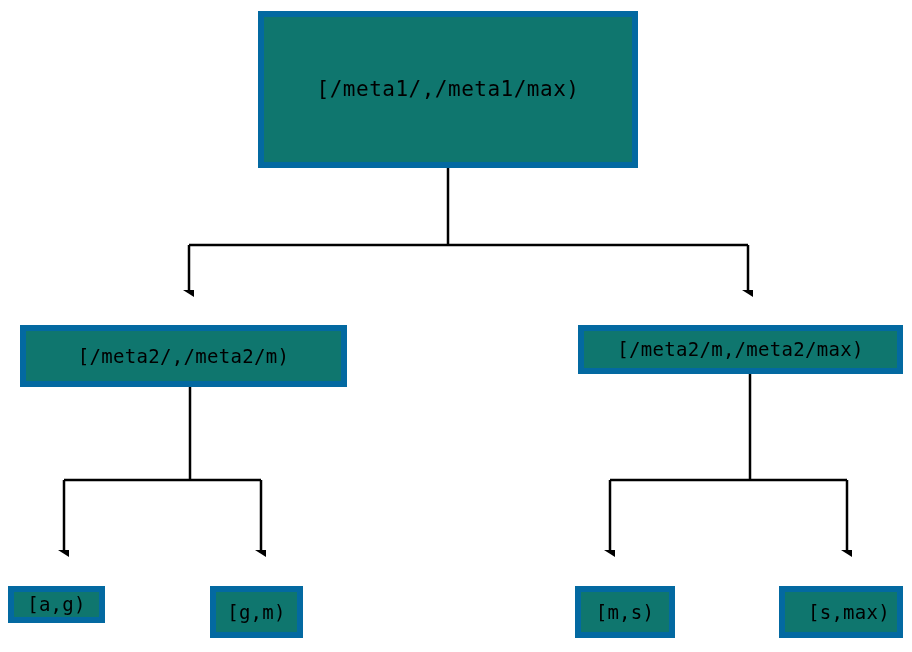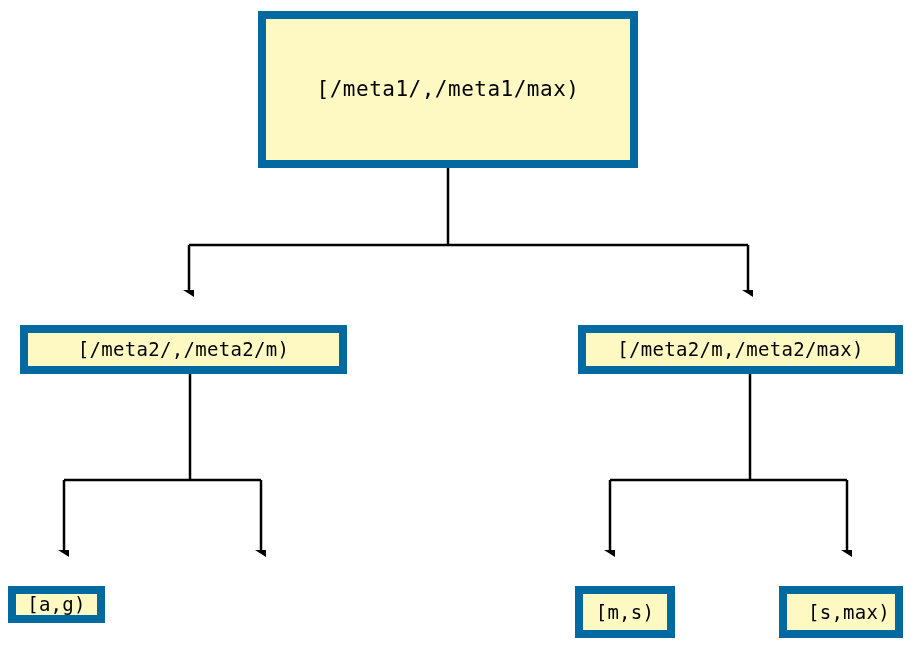--- a/index.html
+++ b/index.html
@@ -11,22 +11,22 @@
     position: relative;
     width: 912px;
     height: 652px;
     background: #ffffff;
     overflow: hidden;
     font-family: "DejaVu Sans Mono", "Liberation Mono", monospace;
   }
   .node {
     position: absolute;
     box-sizing: border-box;
-    border: 8px solid #0369a1;
-    background: #fef9c3;
+    border: 6px solid #0369a1;
+    background: #0f766e;
     display: flex;
     align-items: center;
     justify-content: center;
     color: #000000;
     white-space: pre;
   }
   .node-label {
     display: block;
     line-height: 1;
   }
@@ -74,32 +74,35 @@
       <path d="M 610 480 L 847 480" stroke="#000000" stroke-width="2.5" fill="none"></path>
       <path d="M 610 480 L 610 551" stroke="#000000" stroke-width="2.5" fill="none" marker-end="url(#arrowhead)"></path>
       <path d="M 847 480 L 847 551" stroke="#000000" stroke-width="2.5" fill="none" marker-end="url(#arrowhead)"></path>
     </g>
   </svg>
 
   <div class="node root-node" style="left:258px; top:11px; width:380px; height:157px;">
     <span class="node-label">[/meta1/,/meta1/max)</span>
   </div>
 
-  <div class="node level2-node" style="left:20px; top:325px; width:327px; height:49px;">
+  <div class="node level2-node" style="left:20px; top:325px; width:327px; height:62px;">
     <span class="node-label">[/meta2/,/meta2/m)</span>
   </div>
 
   <div class="node level2-node" style="left:578px; top:325px; width:325px; height:49px;">
     <span class="node-label">[/meta2/m,/meta2/max)</span>
   </div>
 
   <div class="node leaf-node" style="left:8px; top:586px; width:97px; height:37px;">
     <span class="node-label">[a,g)</span>
   </div>
 
+  <div class="node leaf-node" style="left:210px; top:586px; width:93px; height:52px;">
+    <span class="node-label">[g,m)</span>
+  </div>
 
   <div class="node leaf-node" style="left:559px; top:586px; width:100px; height:52px;margin-left:16px;">
     <span class="node-label">[m,s)</span>
   </div>
 
   <div class="node leaf-node" style="left:779px; top:586px; width:124px; height:52px;padding-left:16px;">
     <span class="node-label">[s,max)</span>
   </div>
 
 </div>

